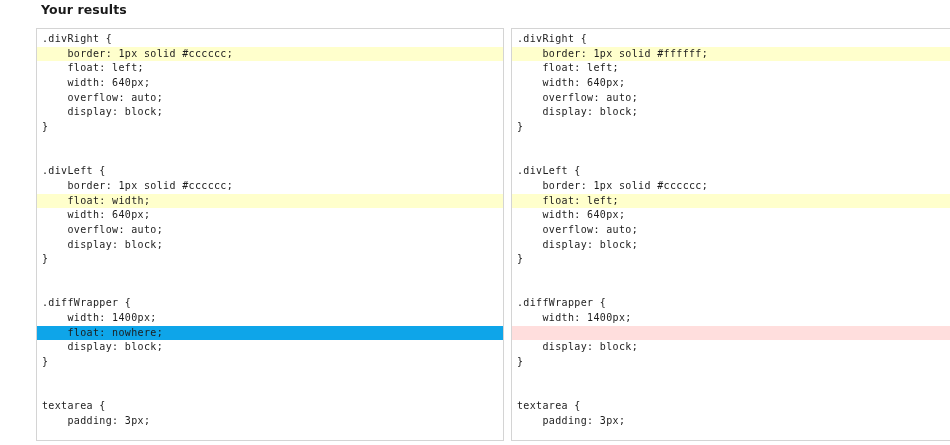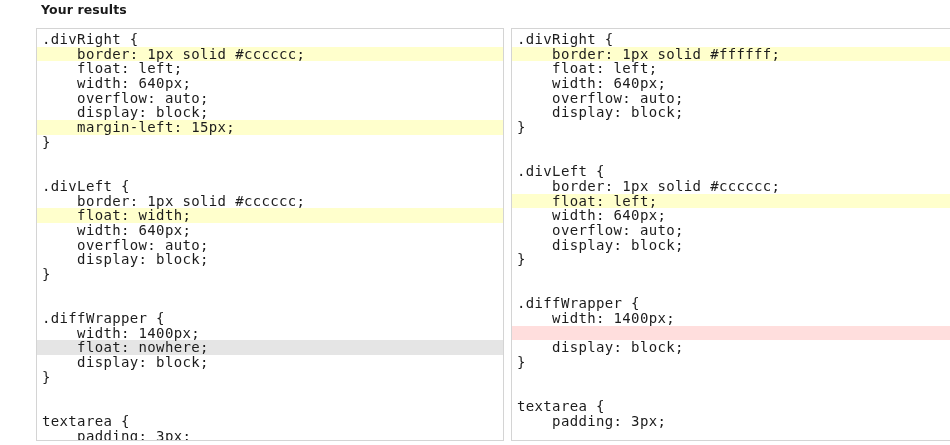--- a/index.html
+++ b/index.html
@@ -68,28 +68,28 @@
     margin: 0;
     padding: 3px 0 0 0;
   }
 
   .code-line {
     display: block;
     height: 14.7px;
     line-height: 14.7px;
     white-space: pre;
     font-family: "DejaVu Sans Mono", "Liberation Mono", monospace;
-    font-size: 14px;
+    font-size: 10px;
     color: #1c1c1c;
     padding-left: 5px;
     letter-spacing: 0.35px;
   }
 
   .code-line.hl-yellow { background: #ffffcc; }
-  .code-line.hl-green  { background: #e5e5e5; }
+  .code-line.hl-green  { background: #0ea5e9; }
   .code-line.hl-red    { background: #ffdedd; }
   .code-line.plain     { background: transparent; }
 
   .code-line.empty { color: transparent; }
 </style>
 </head>
 <body>
 
 <div class="page">
 
@@ -98,21 +98,20 @@
   <div class="diff-wrapper">
 
     <div class="diff-pane left">
       <ul class="code-list" id="left-code-list">
           <li class="code-line plain">.divRight {</li>
           <li class="code-line hl-yellow">    border: 1px solid #cccccc;</li>
           <li class="code-line plain">    float: left;</li>
           <li class="code-line plain">    width: 640px;</li>
           <li class="code-line plain">    overflow: auto;</li>
           <li class="code-line plain">    display: block;</li>
-          <li class="code-line hl-yellow">    margin-left: 15px;</li>
           <li class="code-line plain">}</li>
           <li class="code-line plain empty">&nbsp;</li>
           <li class="code-line plain empty">&nbsp;</li>
           <li class="code-line plain">.divLeft {</li>
           <li class="code-line plain">    border: 1px solid #cccccc;</li>
           <li class="code-line hl-yellow">    float: width;</li>
           <li class="code-line plain">    width: 640px;</li>
           <li class="code-line plain">    overflow: auto;</li>
           <li class="code-line plain">    display: block;</li>
           <li class="code-line plain">}</li>

